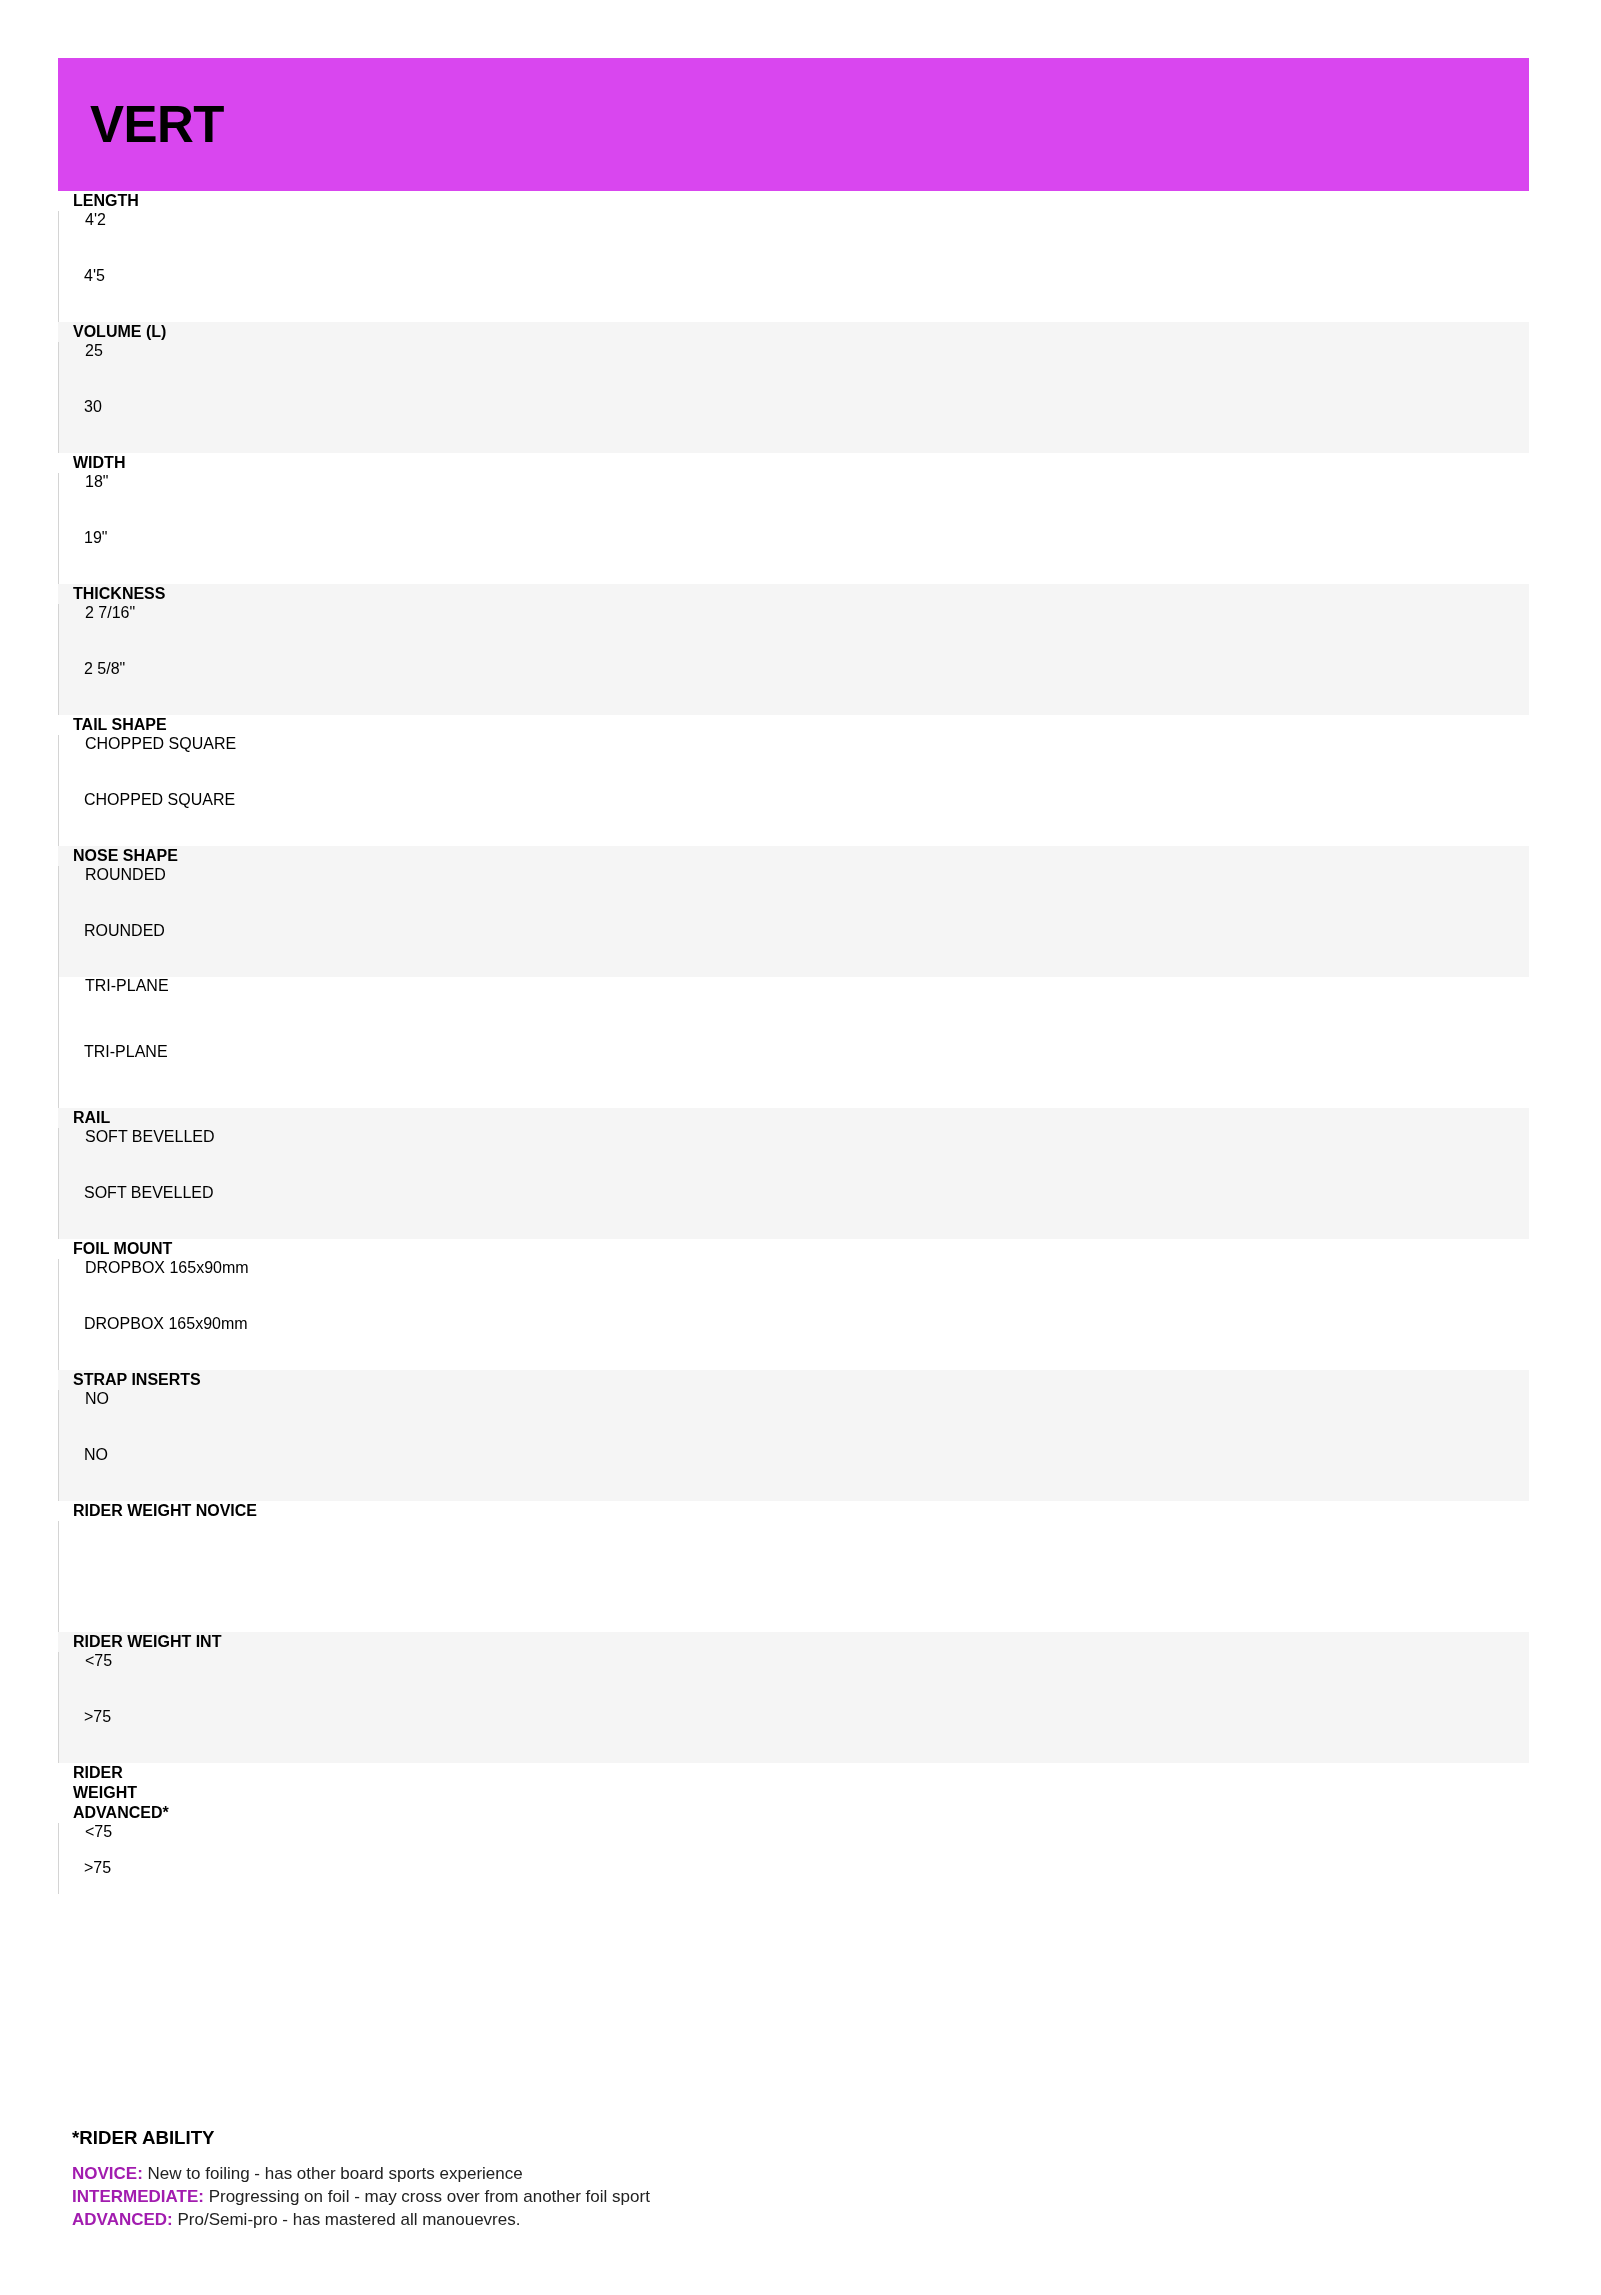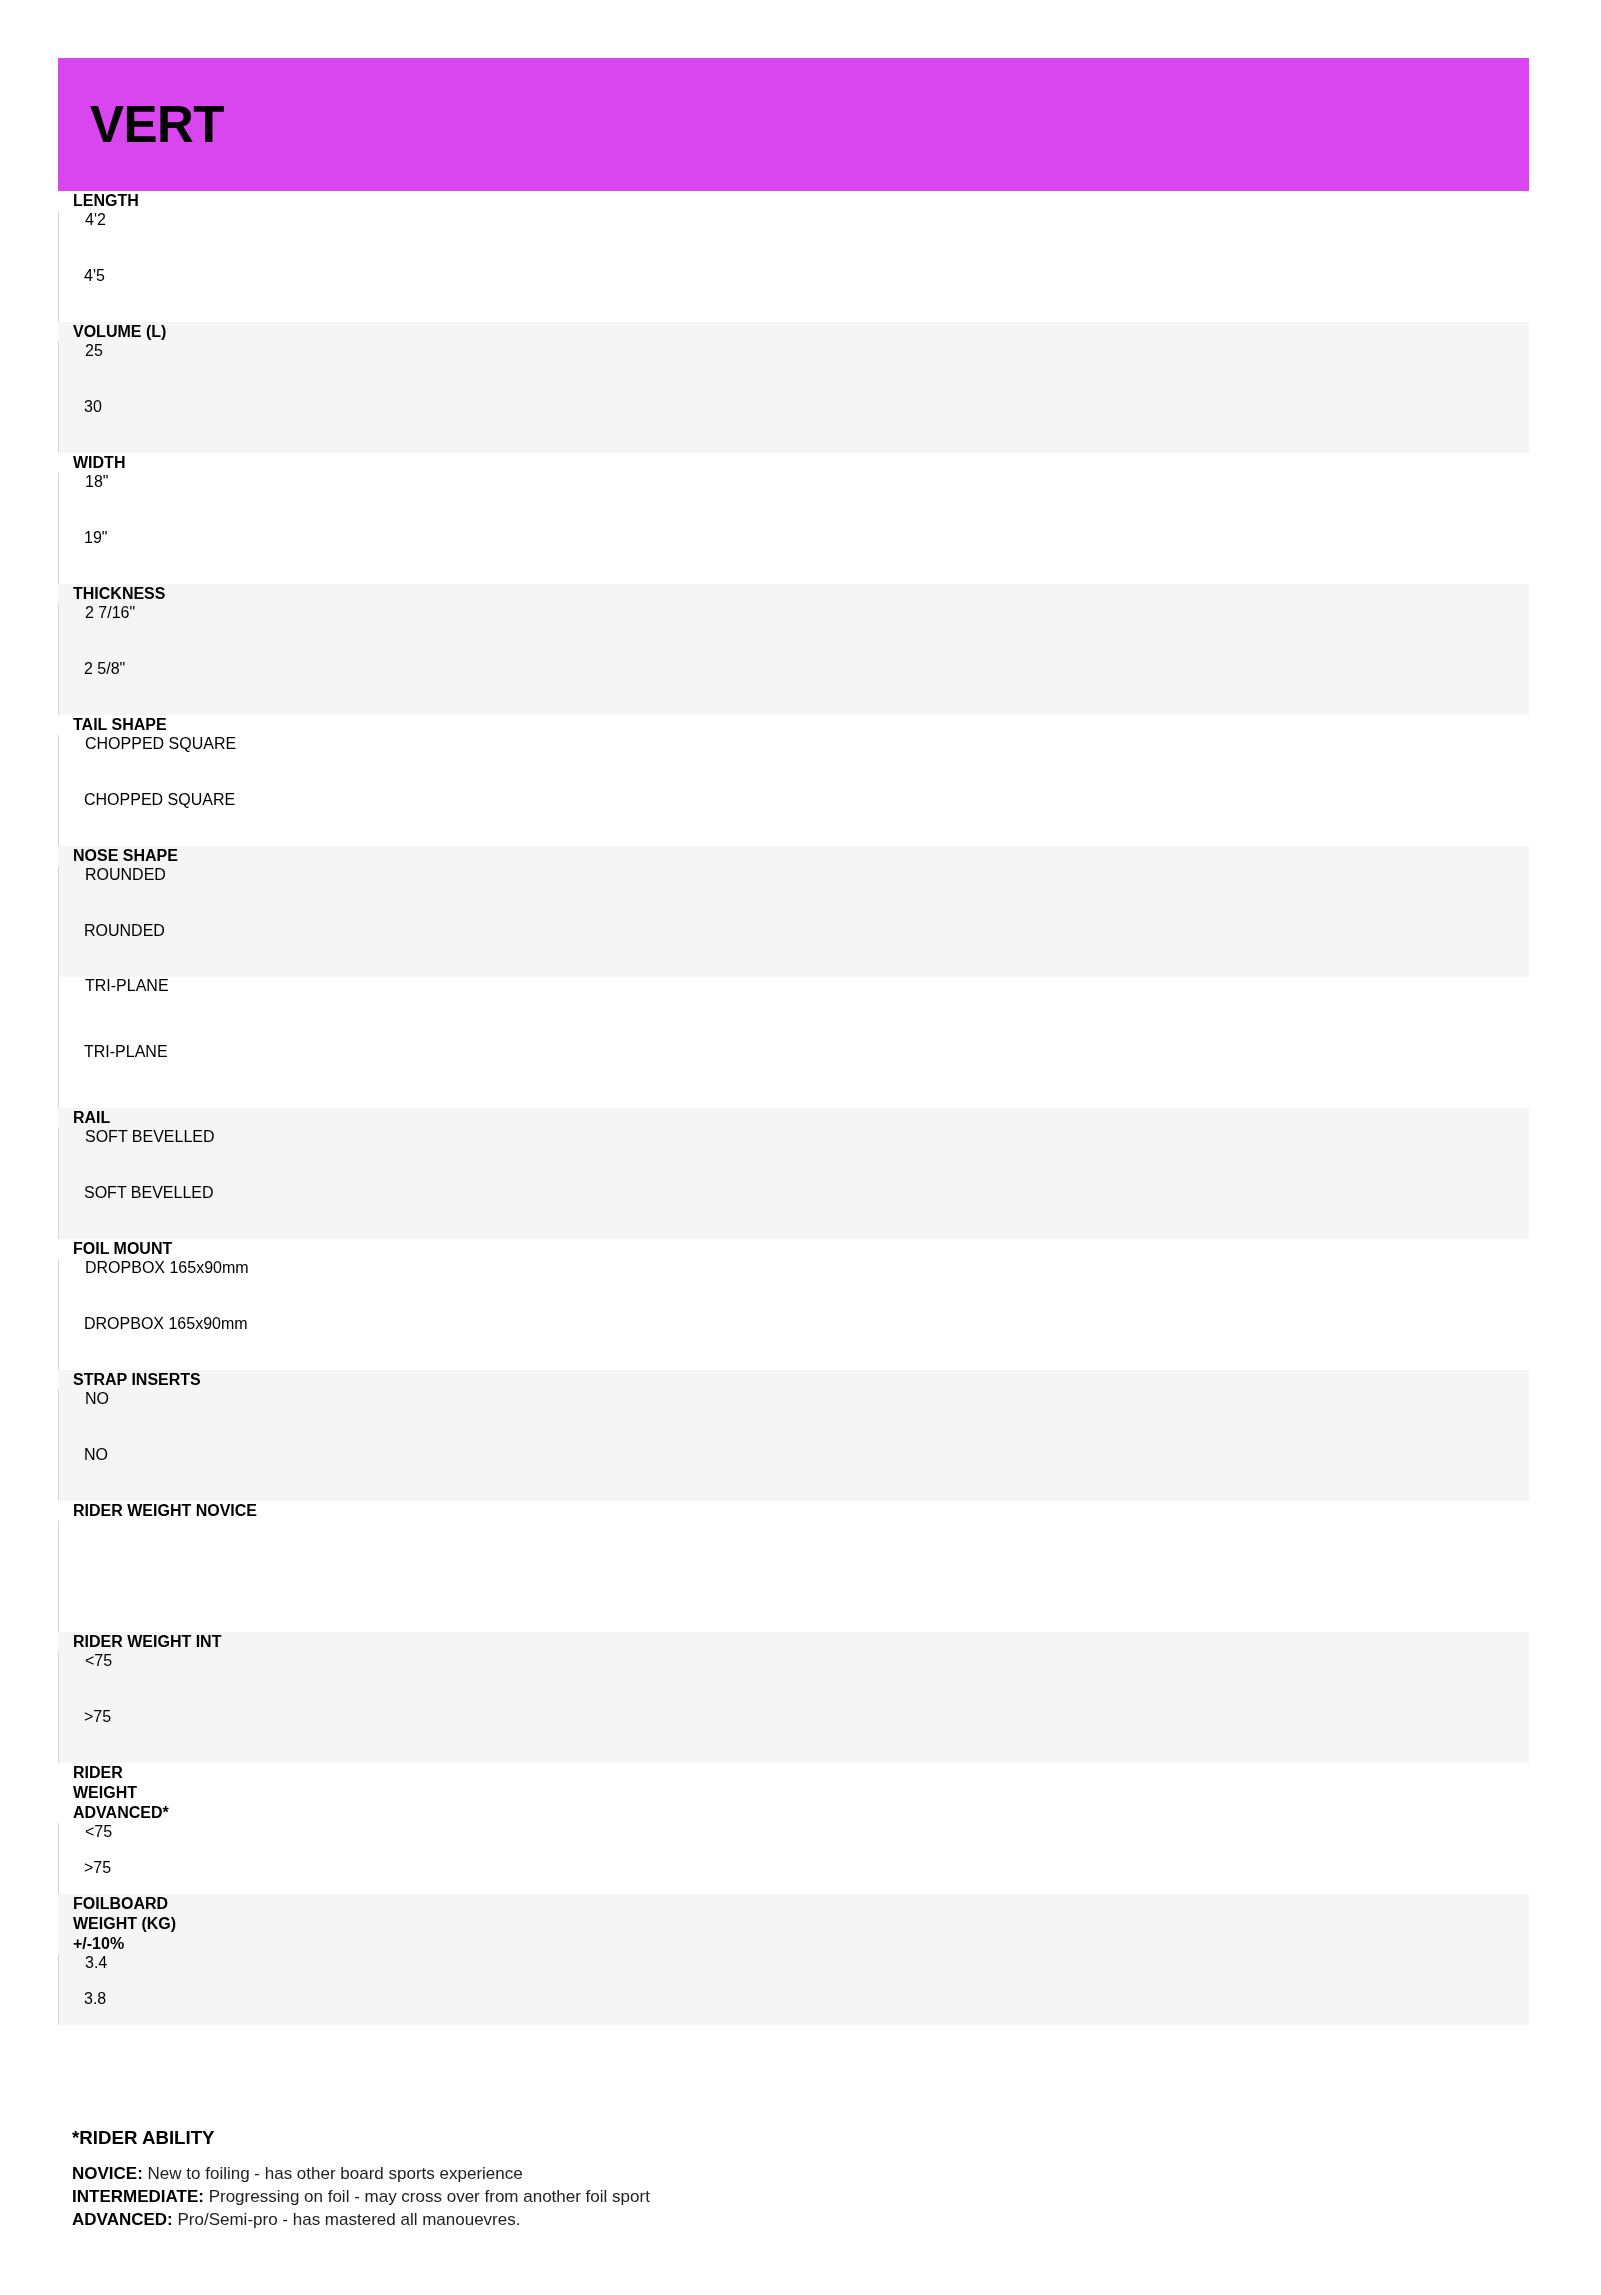--- a/index.html
+++ b/index.html
@@ -9,21 +9,21 @@
   .table { position:absolute; left:58px; top:191px; width:1471px; }
   .row { position:relative; height:131px; display:flex;flex-direction:column; }
   .row.alt { background:#f5f5f5; }
   .cell { position:relative; display:flex; align-items:center; box-sizing:border-box; font-size:16px; }
   .cell.label { width:222px; padding-left:15px; font-weight:bold; line-height:20px; font-size:16px; }
   .cell.v1 { width:562px; padding-left:26px; border-left:1.1px solid #d4d4d4; }
   .cell.v2 { flex:1; padding-left:25px; border-left:1.1px solid #d4d4d4; }
   .footer { position:absolute; left:72px; top:2127px; }
   .footer-title { font-size:18.7px; font-weight:bold; margin:0 0 13px 0; }
   .footer-line { font-size:17px; line-height:23px; color:#222; }
-  .footer-line b { color:#000000; }
+  .footer-line b { color:#a21caf; }
 </style>
 </head>
 <body>
 
 <div class="title-box">
   <h1 class="title">VERT</h1>
 </div>
 
 <div class="table">
   <div class="row">
@@ -83,25 +83,20 @@
   <div class="row alt">
     <div class="cell label">RIDER WEIGHT INT</div>
     <div class="cell v1">&lt;75</div>
     <div class="cell v2">&gt;75</div>
   </div>
   <div class="row">
     <div class="cell label" style="padding-right:101px;">RIDER WEIGHT ADVANCED*</div>
     <div class="cell v1">&lt;75</div>
     <div class="cell v2">&gt;75</div>
   </div>
-  <div class="row alt">
-    <div class="cell label" style="padding-right:75px;">FOILBOARD WEIGHT (KG) +/-10%</div>
-    <div class="cell v1">3.4</div>
-    <div class="cell v2">3.8</div>
-  </div>
 </div>
 
 <div class="footer">
   <div class="footer-title">*RIDER ABILITY</div>
   <div class="footer-line"><b>NOVICE:</b><span> New to foiling - has other board sports experience</span></div>
   <div class="footer-line"><b>INTERMEDIATE:</b><span> Progressing on foil - may cross over from another foil sport</span></div>
   <div class="footer-line"><b>ADVANCED:</b><span> Pro/Semi-pro - has mastered all manouevres.</span></div>
 </div>
 
 

